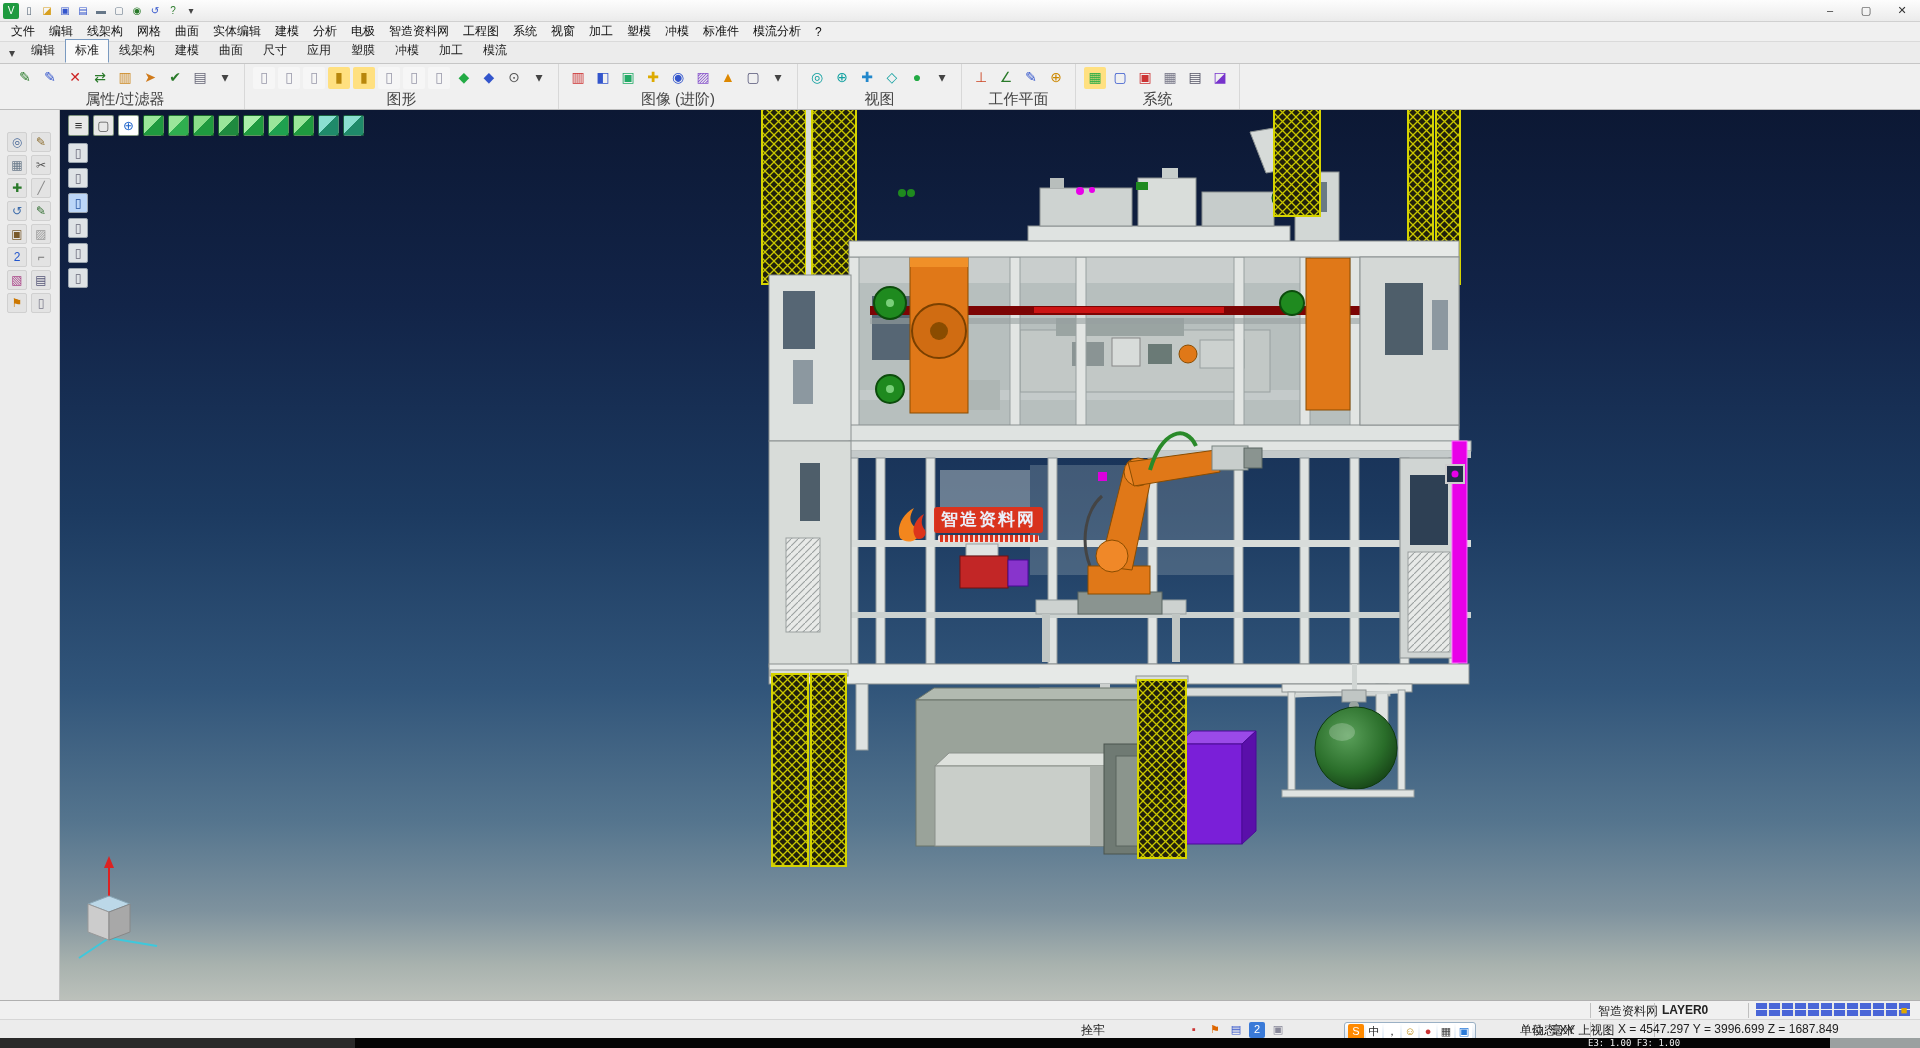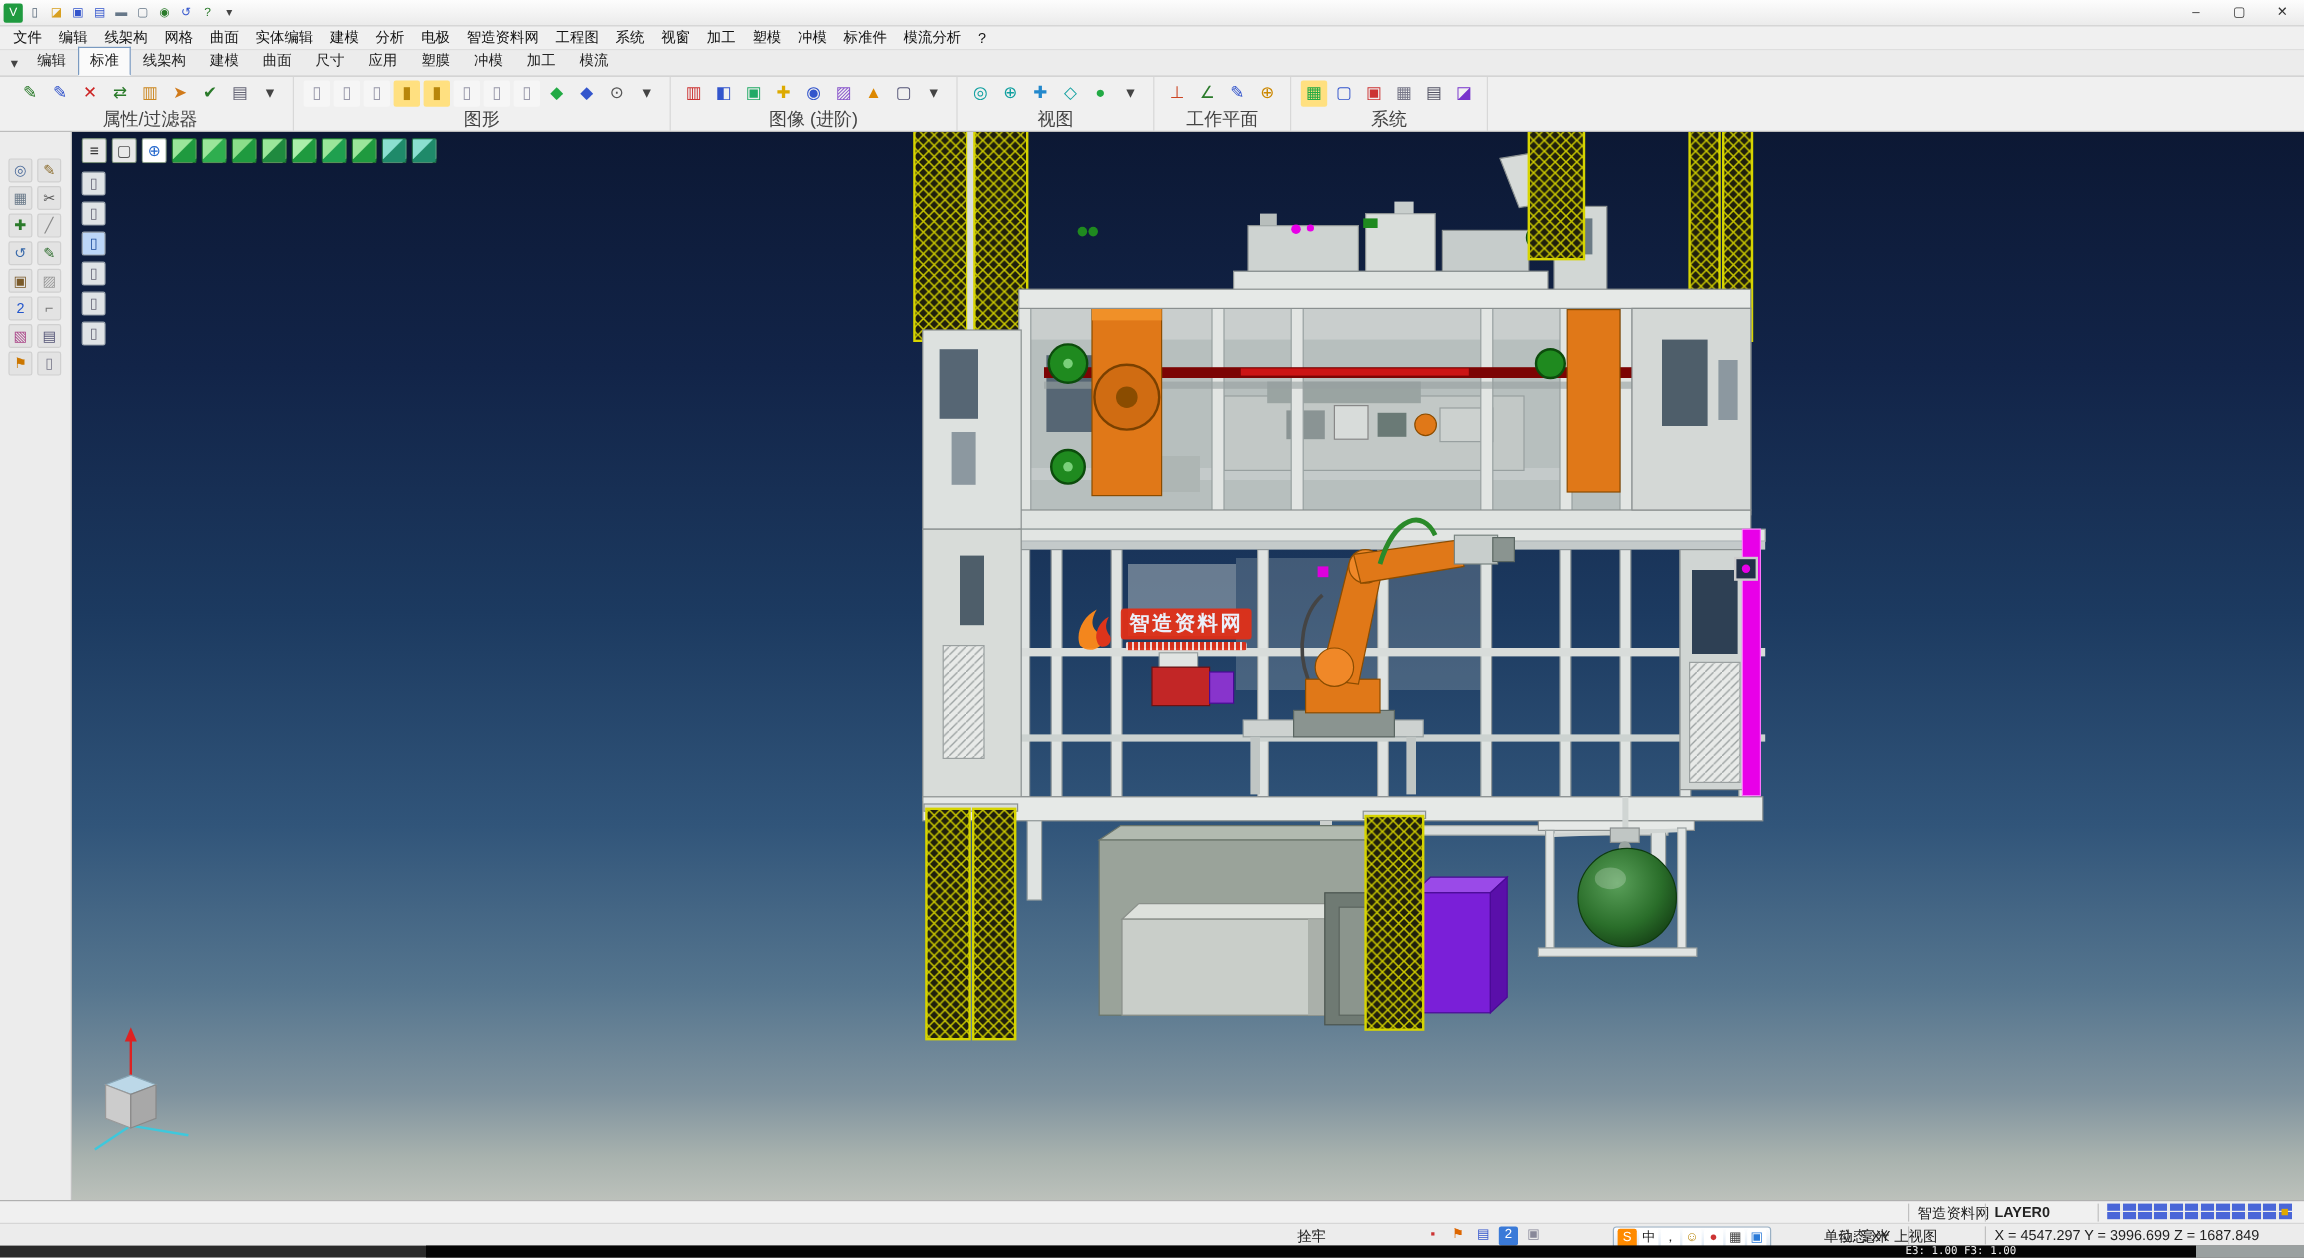--- a/index.html
+++ b/index.html
@@ -529,20 +529,20 @@
       <div class="icon" style="background: rgb(255, 255, 255); color: rgb(34, 34, 34);">，</div>
       <div class="icon" style="background: rgb(255, 255, 255); color: rgb(184, 134, 11);">☺</div>
       <div class="icon" style="background: rgb(255, 255, 255); color: rgb(204, 51, 51);">●</div>
       <div class="icon" style="background: rgb(255, 255, 255); color: rgb(68, 68, 68);">▦</div>
       <div class="icon" style="background: rgb(255, 255, 255); color: rgb(42, 122, 216);">▣</div>
     </div>
   <div style="left:1532px">动态 XY 上视图</div>
   <div class="vsep" style="left:1590px"></div>
   <div style="left:1520px">单位: 毫米</div>
   <div class="vsep" style="left:1654px"></div>
-  <div style="left:1662px">X = 4547.297 Y = 3996.699 Z = 1687.849</div>
+  <div style="left:1618px">X = 4547.297 Y = 3996.699 Z = 1687.849</div>
 </div>
 
 <div class="strip">
   <div class="strip-black"></div>
   <div class="strip-gray"></div>
   <div class="strip-text">E3: 1.00  F3: 1.00</div>
 </div>
 
 </body></html>

